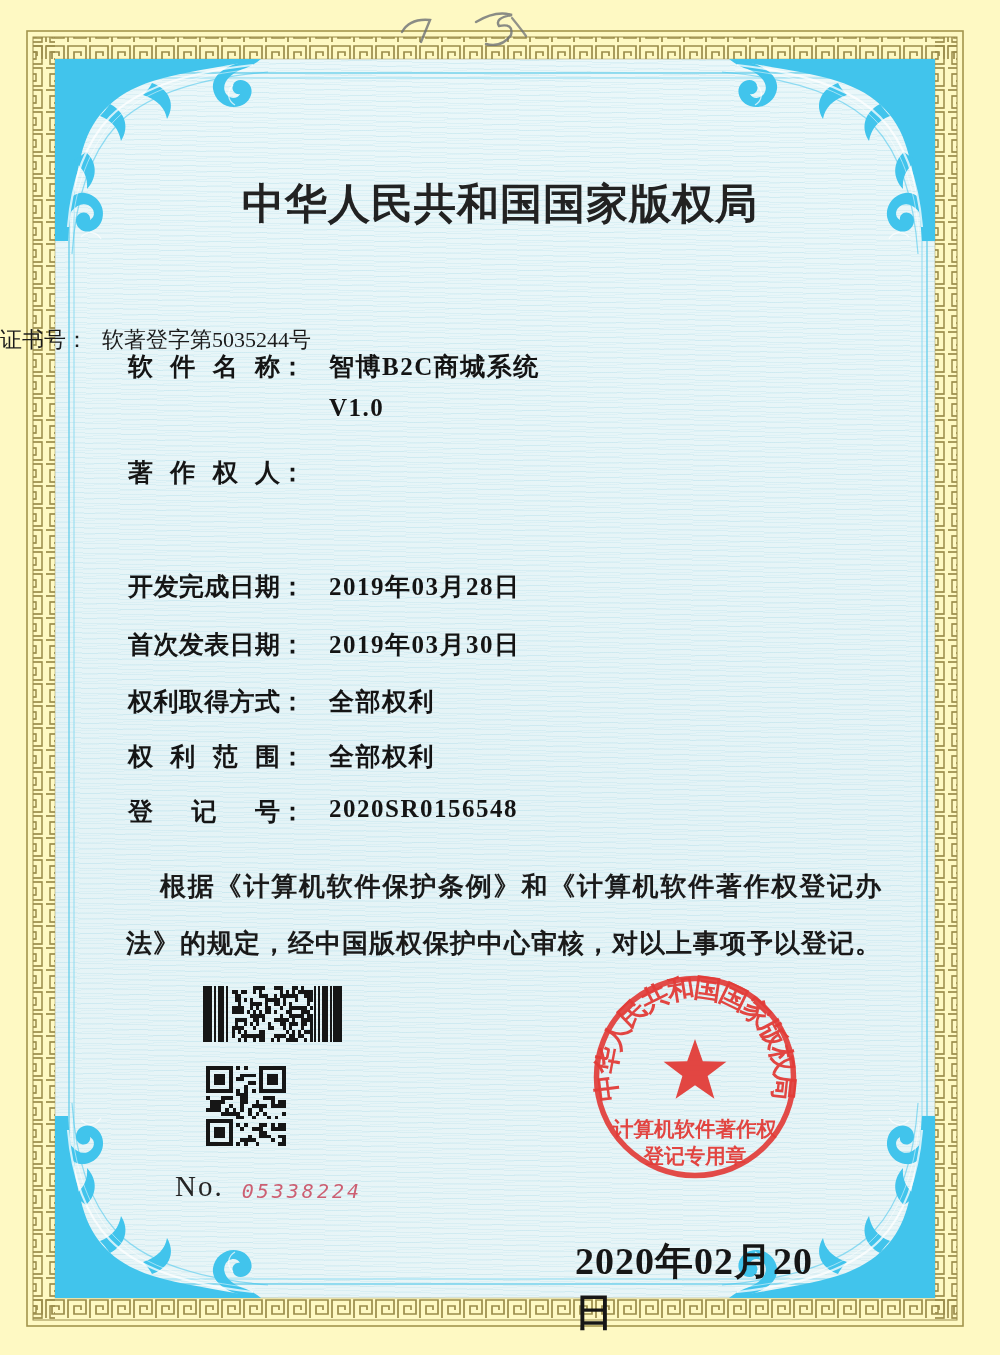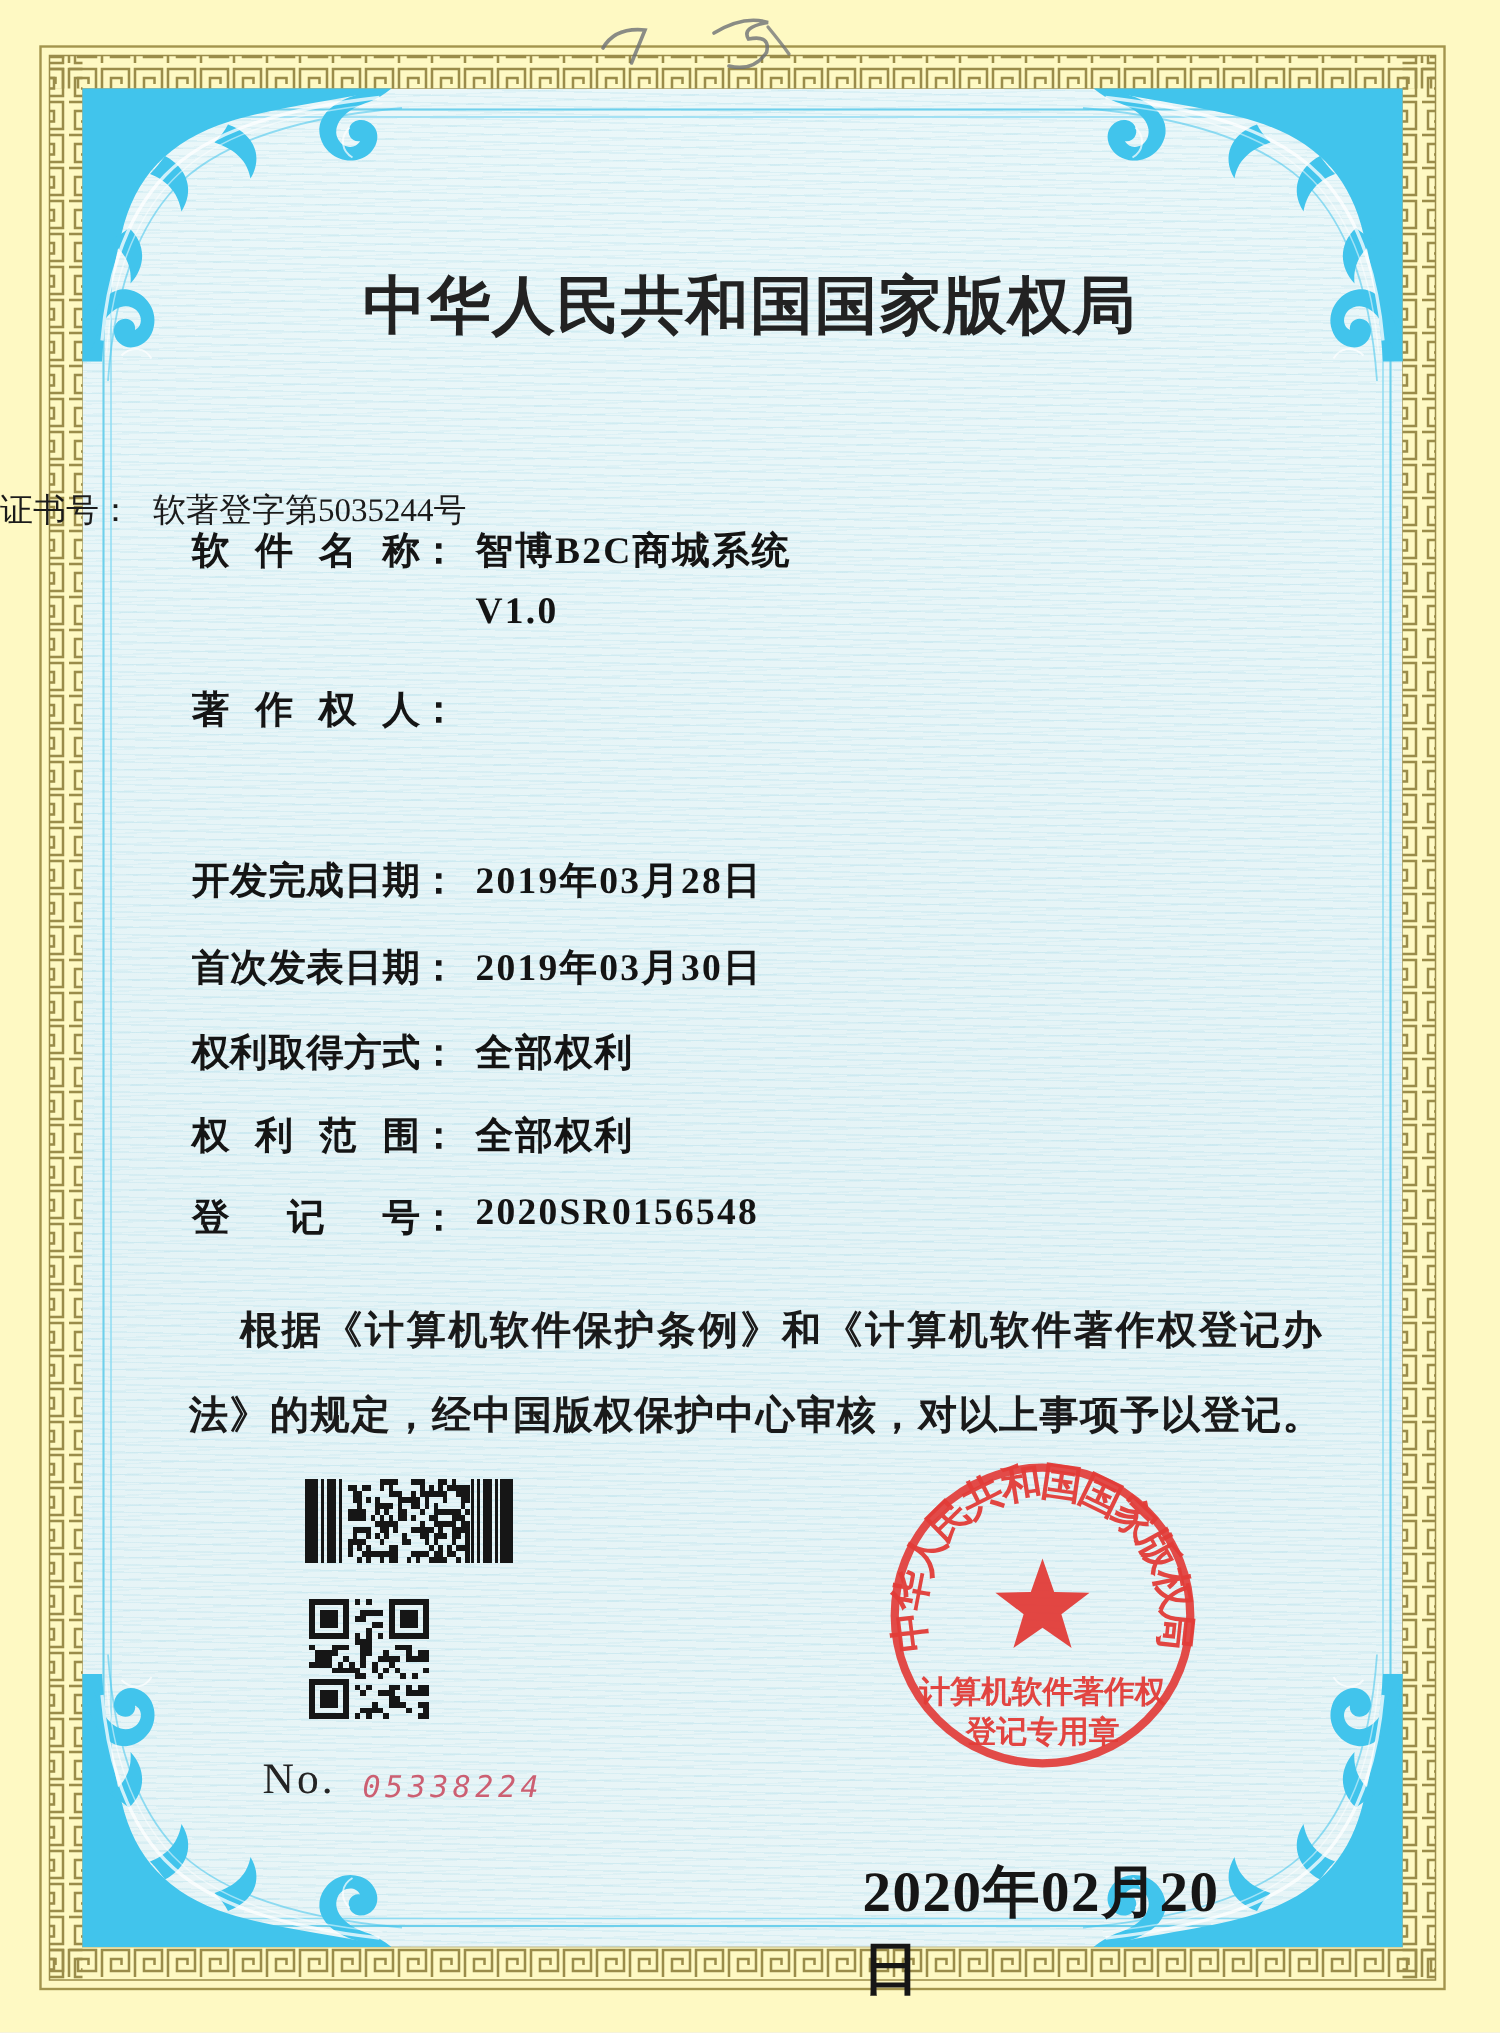--- a/index.html
+++ b/index.html
@@ -21,21 +21,21 @@
   
   .title1{left:0;top:176px;width:1000px;text-align:center;font-size:42px;font-weight:800;letter-spacing:1px;color:#222;}
   .title2{left:0;top:248px;width:1000px;text-align:center;font-size:50px;font-weight:800;letter-spacing:0px;color:#1b1b1b;}
   .certno{left:0;top:301px;width:868px;text-align:left;font-size:22px;font-weight:400;color:#1b1b1b;margin-top:24px;}
   .certno .cv{margin-left:14px;}
   
   .row{left:128px;display:flex;align-items:flex-start;font-size:25px;}
   .lbl{display:inline-flex;justify-content:space-between;width:152px;
        font-family:"Liberation Sans","DejaVu Sans",sans-serif;font-weight:700;color:#151515;}
   .colon{font-family:"Liberation Sans","DejaVu Sans",sans-serif;font-weight:700;color:#151515;}
-  .val{margin-left:12px;font-weight:700;letter-spacing:1.5px;color:#141414;}
+  .val{margin-left:24px;font-weight:700;letter-spacing:1.5px;color:#141414;}
   .val .l2{margin-top:11px;}
   
   .statement{left:126px;top:858px;width:756px;font-size:26px;font-weight:600;line-height:57px;
              text-align:justify;text-indent:34px;letter-spacing:1px;color:#1a1a1a;}
   
   .barcode{left:203px;top:986px;}
   .qrcode{left:206px;top:1066px;}
   
   .serial{left:175px;top:1170px;display:flex;align-items:flex-end;}
   .serial .no{font-size:29px;color:#242424;letter-spacing:2px;}

